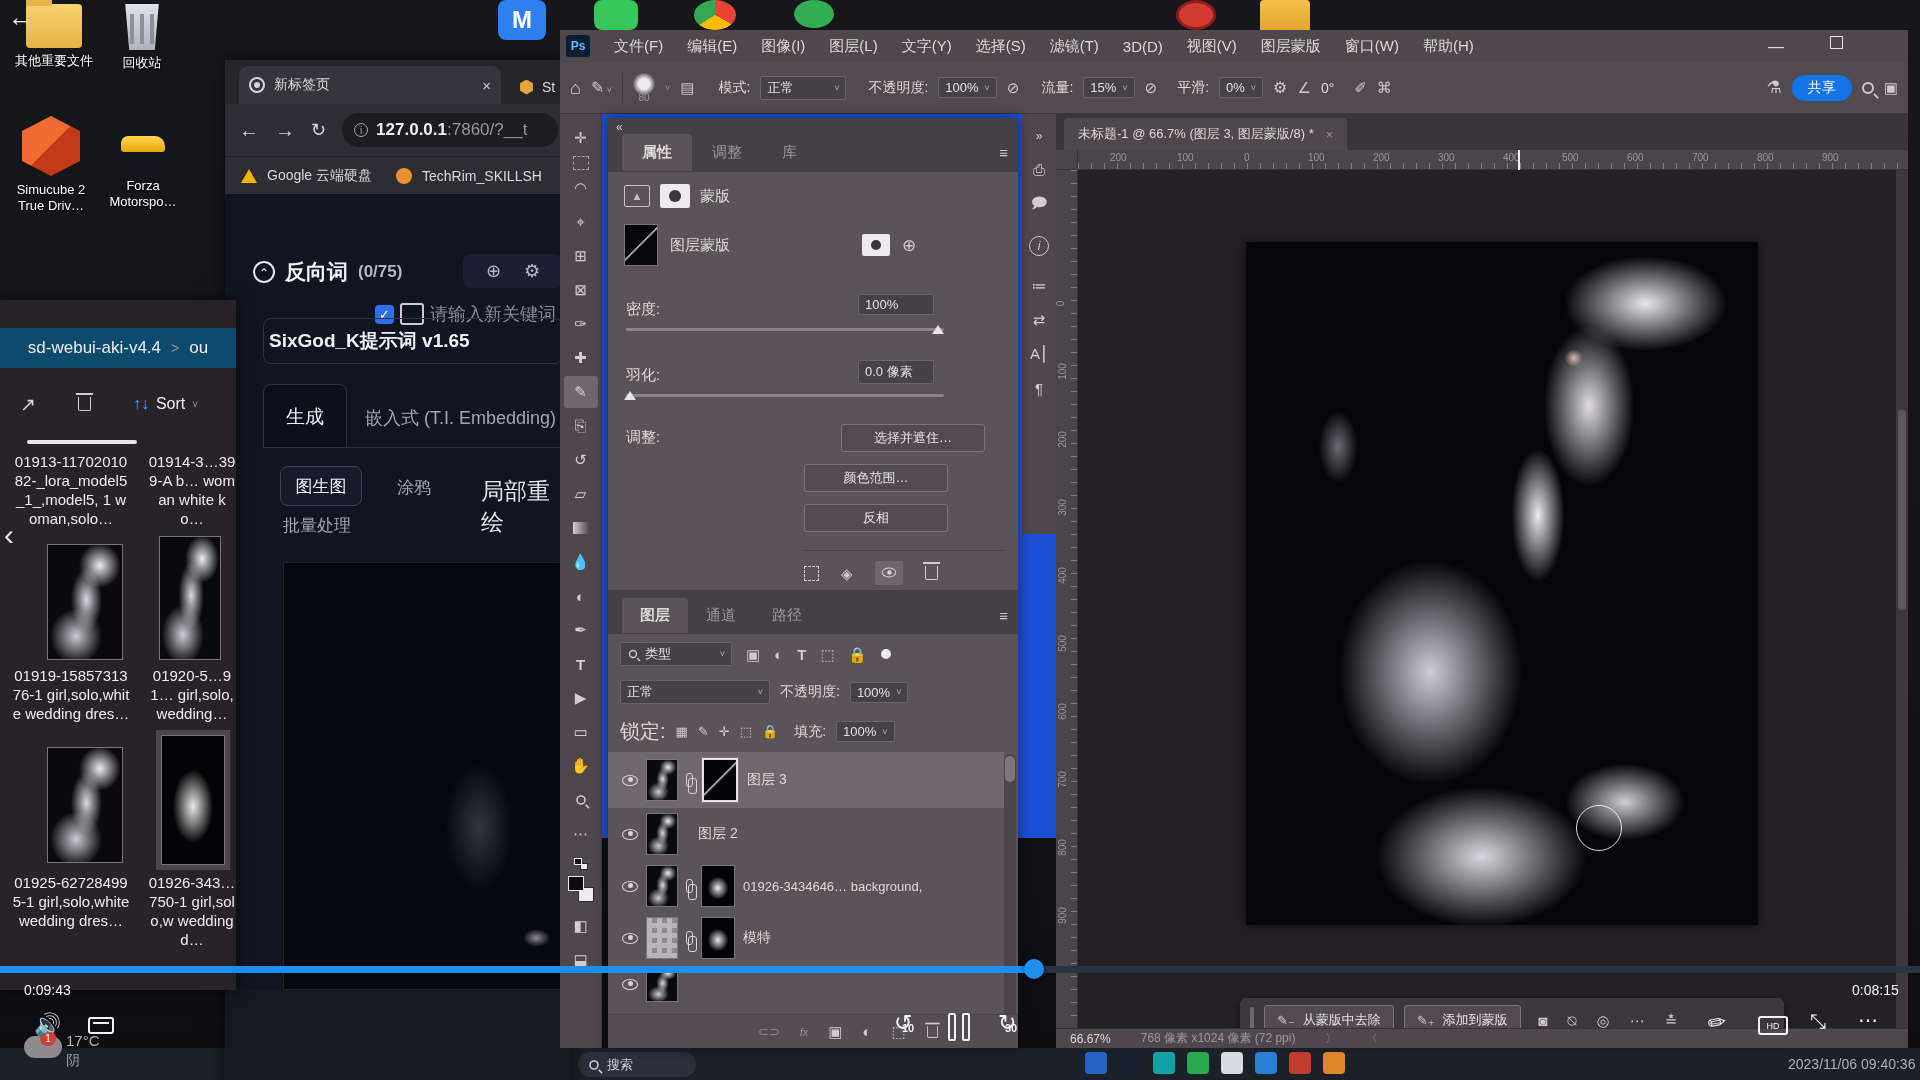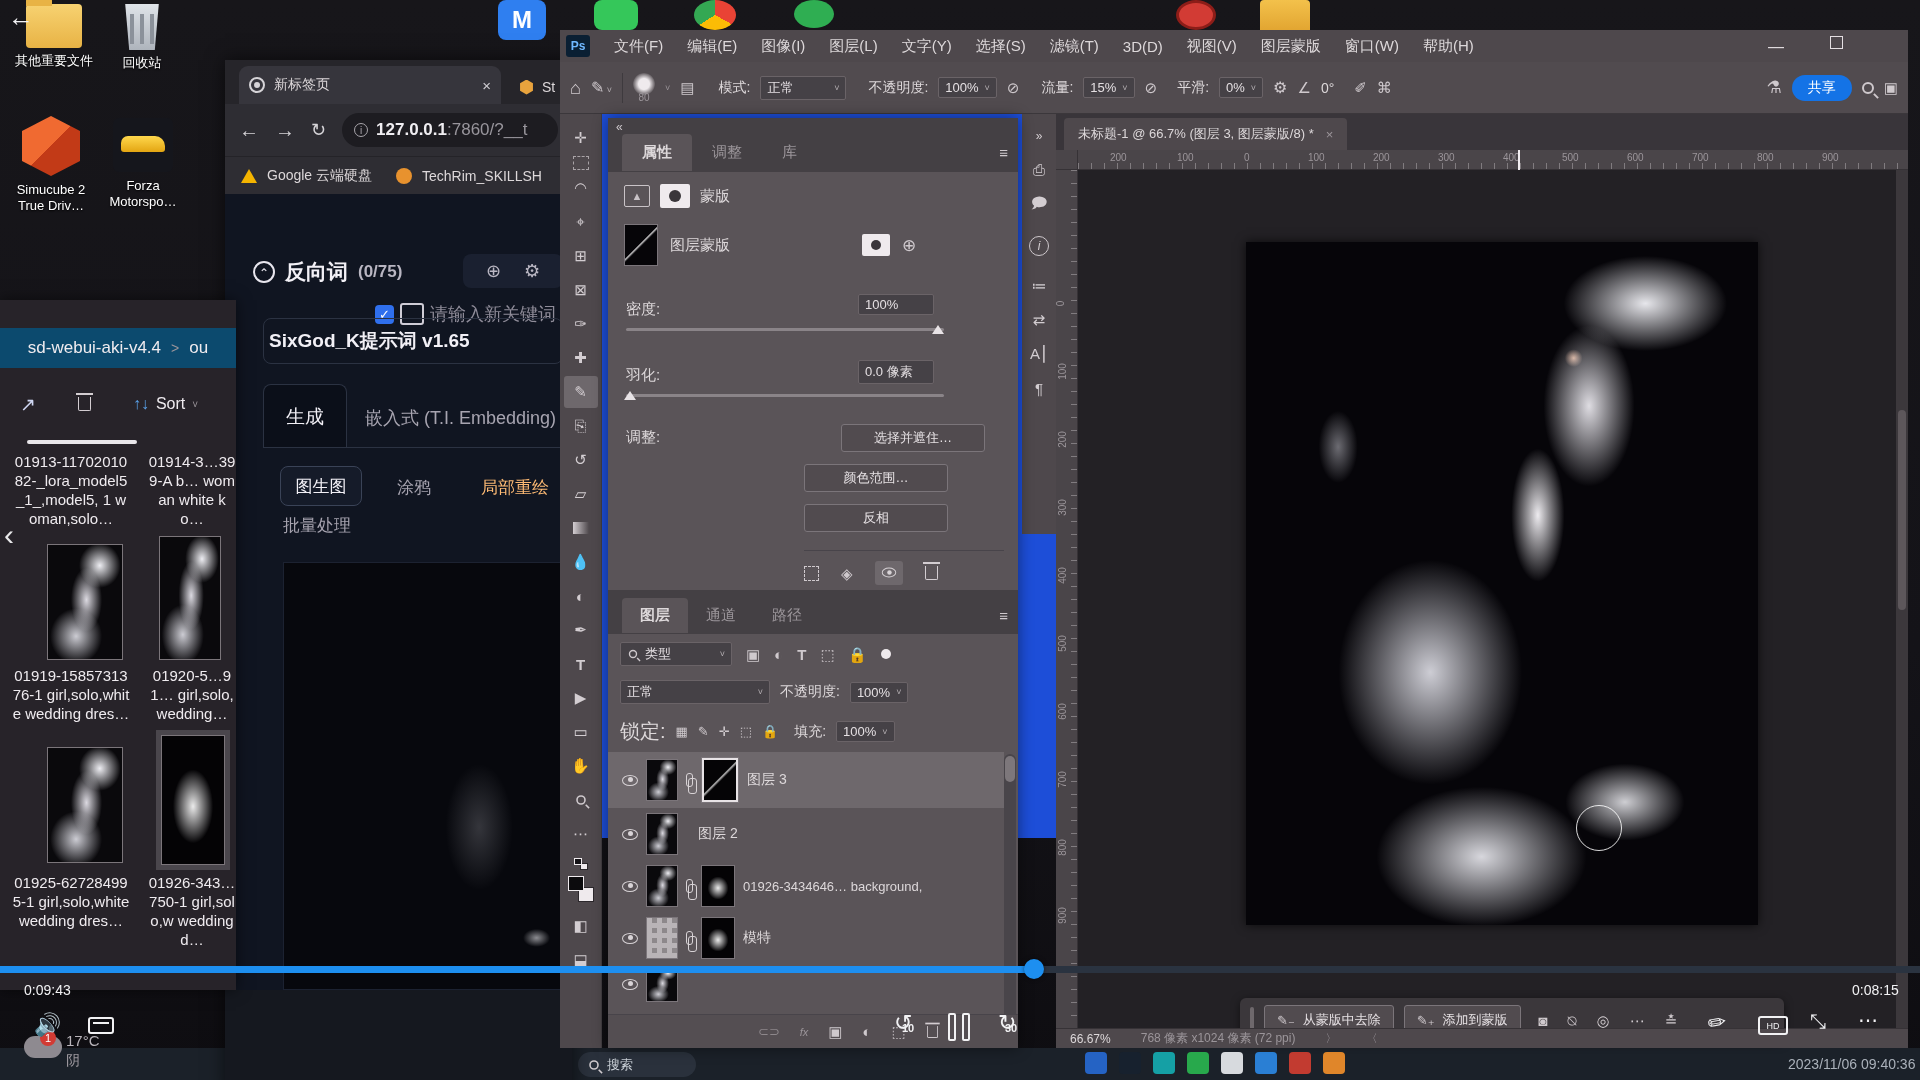--- a/index.html
+++ b/index.html
@@ -159,21 +159,21 @@
     <div style="position:absolute;left:38px;top:190px;width:84px;height:64px;background:#0b0f19;border:1px solid #2b3242;border-bottom:none;border-radius:8px 8px 0 0;color:#f2f0f6;font-size:19px;display:flex;align-items:center;justify-content:center;">
         <span>生成</span>
       </div>
     <div style="position:absolute;left:140px;top:212px;color:#a7a4b0;font-size:18px;white-space:nowrap;">嵌入式 (T.I. Embedding)</div>
     <div style="position:absolute;left:38px;top:253px;width:300px;height:1px;background:#2b3242;"></div>
 
     <div style="position:absolute;left:55px;top:272px;width:82px;height:40px;border:1px solid #3a4357;border-radius:8px;background:#151b29;color:#f2f0f6;font-size:17px;display:flex;align-items:center;justify-content:center;">
         <span>图生图</span>
       </div>
     <div style="position:absolute;left:172px;top:282px;color:#a7a4b0;font-size:17px;">涂鸦</div>
-    <div style="position:absolute;left:256px;top:282px;color:#fdba74;font-size:17px;">局部重绘</div>
+    <div style="position:absolute;left:256px;top:282px;color:#e5e5e5;font-size:23px;">局部重绘</div>
     <div style="position:absolute;left:58px;top:320px;color:#a7a4b0;font-size:17px;">批量处理</div>
 
     <div style="position:absolute;left:58px;top:368px;width:289px;height:428px;background:
       radial-gradient(ellipse 48px 90px at 68% 62%, rgba(235,235,245,.20), transparent 70%),
       radial-gradient(ellipse 18px 12px at 88% 88%, rgba(250,250,255,.55), transparent 75%),
       #07080d;border:1px solid #1c2231;"></div>
   </div>
 </div>
 
 <div class="abs" style="left:0;top:300px;width:236px;height:690px;background:#272329;box-shadow:0 0 14px rgba(0,0,0,.55);">

